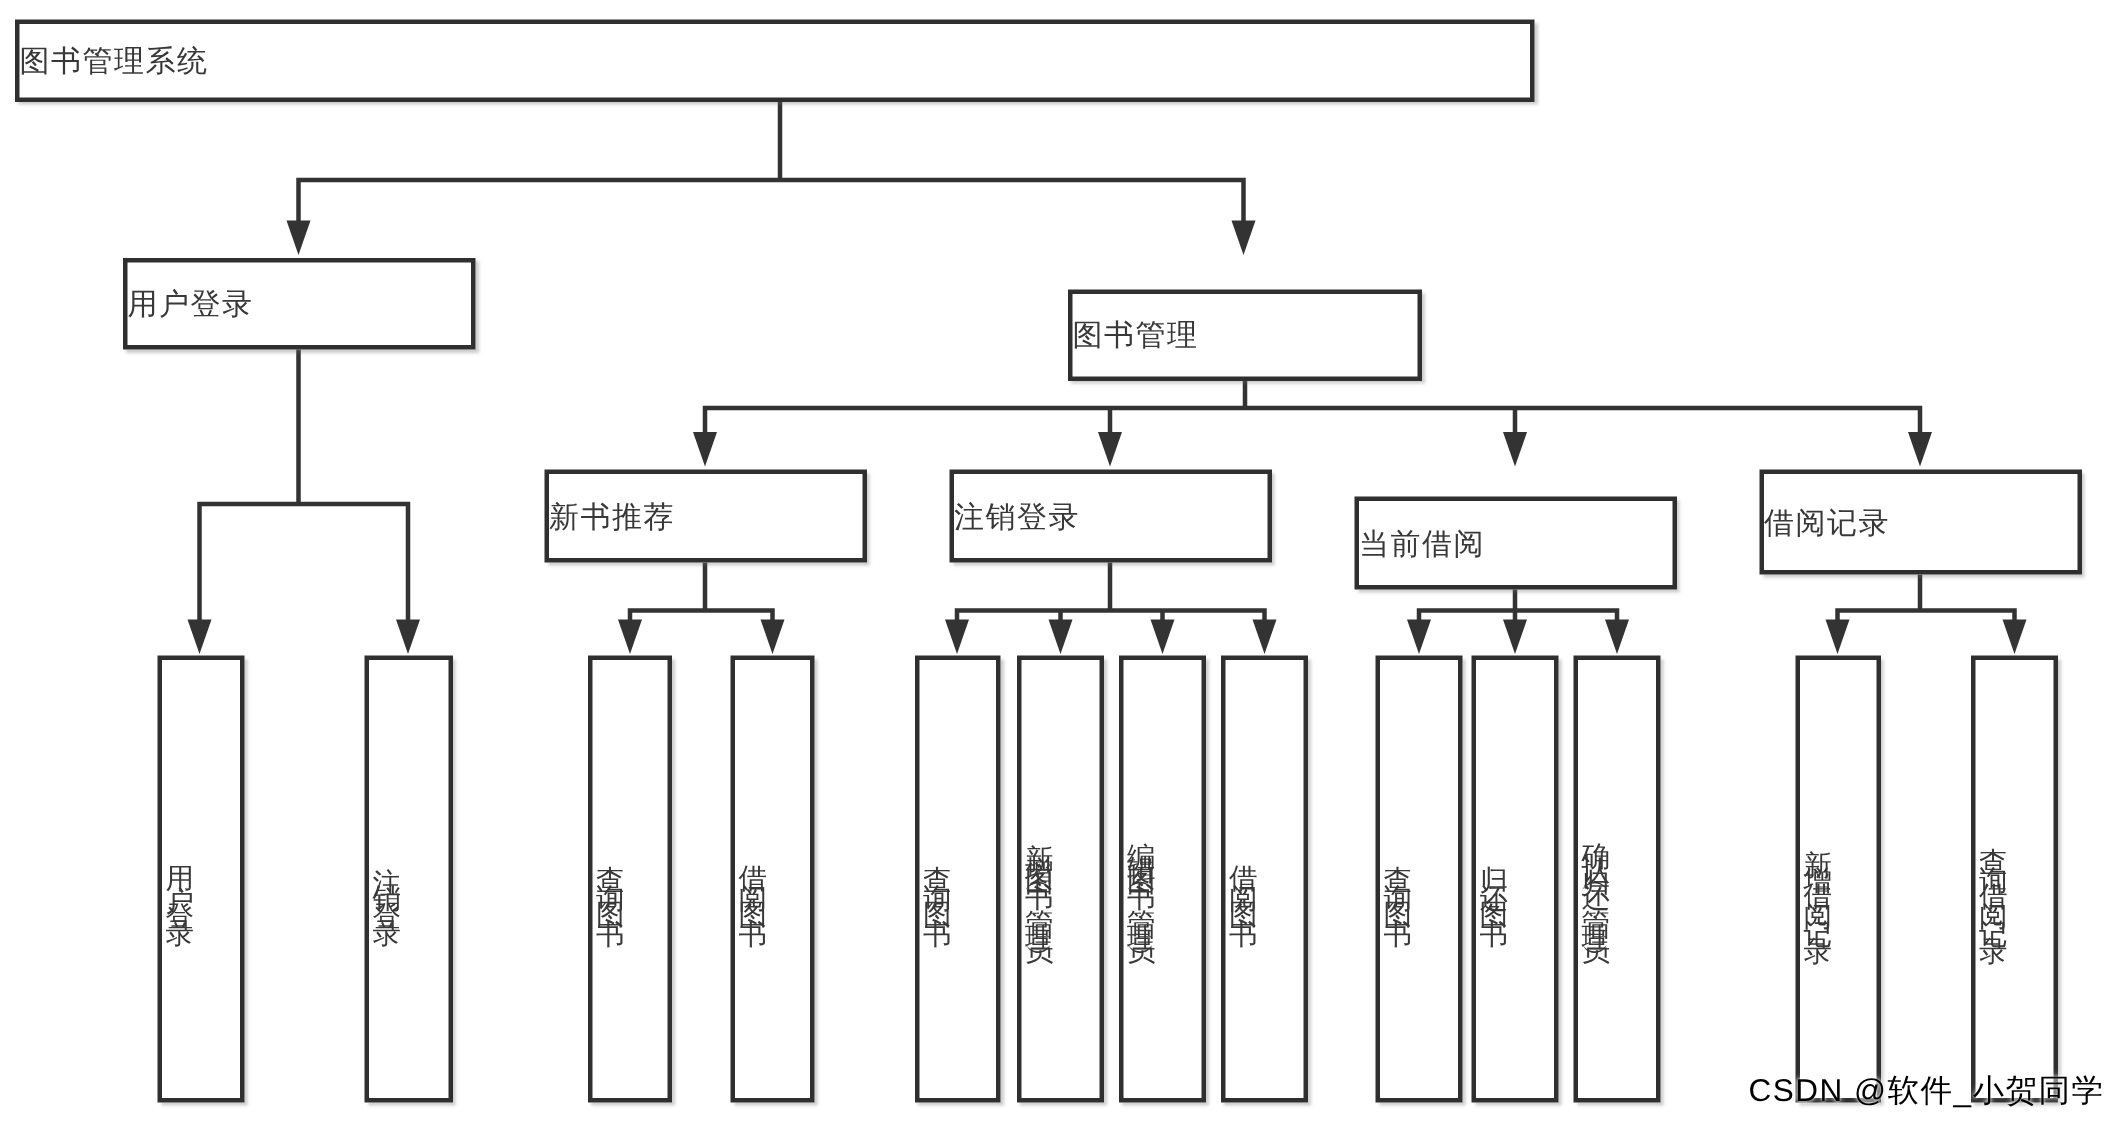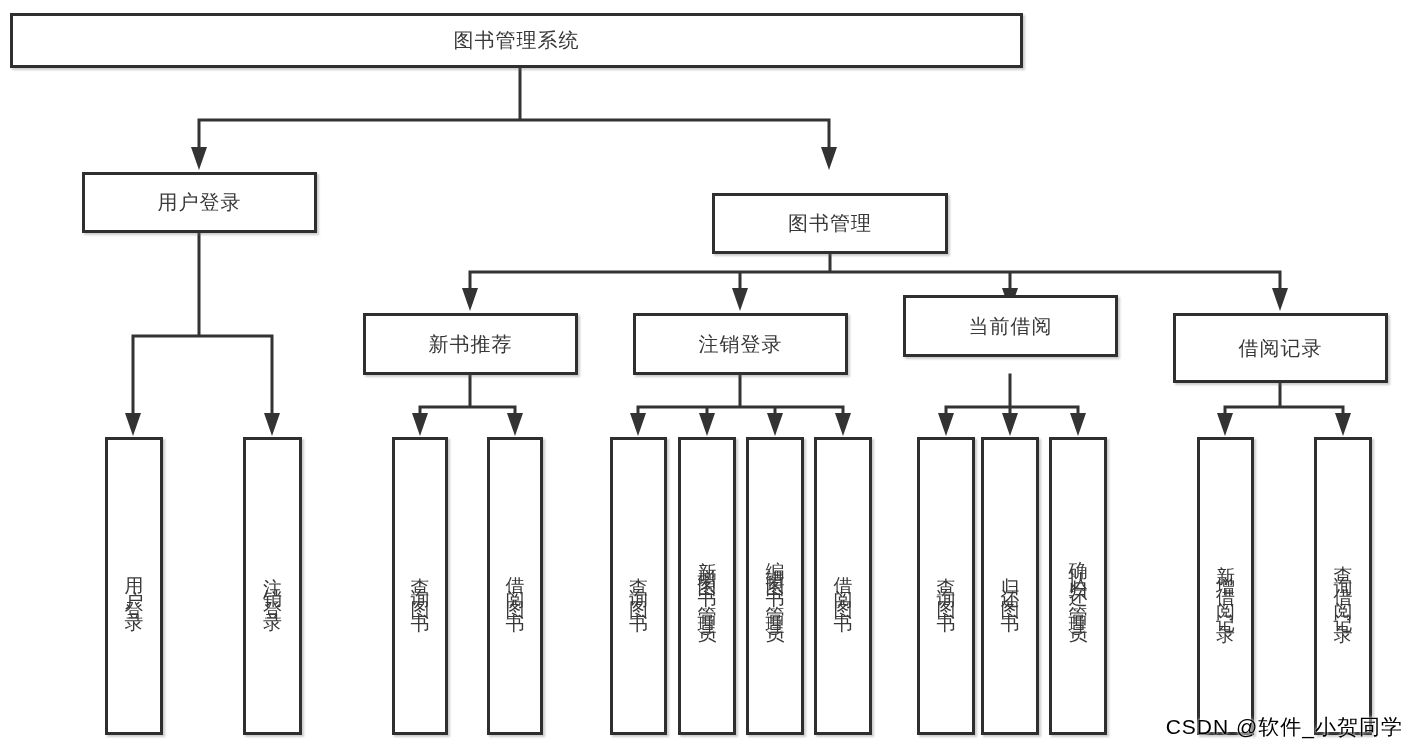--- a/index.html
+++ b/index.html
@@ -11,21 +11,21 @@
     font-family:"Liberation Sans","DejaVu Sans",sans-serif;
     color:#383838;
   }
   .wires{position:absolute;left:0;top:0;z-index:1;}
   .node{
     position:absolute;
     box-sizing:border-box;
     background:#ffffff;
     border:3px solid #2f2f2f;
     box-shadow:2px 2px 2px rgba(110,110,110,0.35);
-    display:flex;align-items:center;justify-content:center;
+    display:flex;align-items:center;
     z-index:2;
   }
   .hbox{font-size:20px;letter-spacing:1px;}
   .vbox span{
     display:block;
     writing-mode:vertical-rl;
     text-orientation:mixed;
     font-size:19px;
     line-height:1.15;
     letter-spacing:12px;
@@ -117,21 +117,21 @@
   <div class="node hbox" style="left:712px;top:172px;width:236px;height:61px;margin-top:21px;">
     <span>图书管理</span>
   </div>
 
   <div class="node hbox" style="left:363px;top:313px;width:215px;height:62px;">
     <span>新书推荐</span>
   </div>
   <div class="node hbox" style="left:633px;top:313px;width:215px;height:62px;">
     <span>注销登录</span>
   </div>
-  <div class="node hbox" style="left:903px;top:295px;width:215px;height:62px;">
+  <div class="node hbox" style="left:903px;top:331px;width:215px;height:62px;">
     <span>当前借阅</span>
   </div>
   <div class="node hbox" style="left:1173px;top:313px;width:215px;height:70px;">
     <span>借阅记录</span>
   </div>
 
   <div class="node vbox" style="left:105px;top:437px;width:58px;height:298px;">
     <span>用户登录</span>
   </div>
   <div class="node vbox" style="left:243px;top:437px;width:59px;height:298px;">

